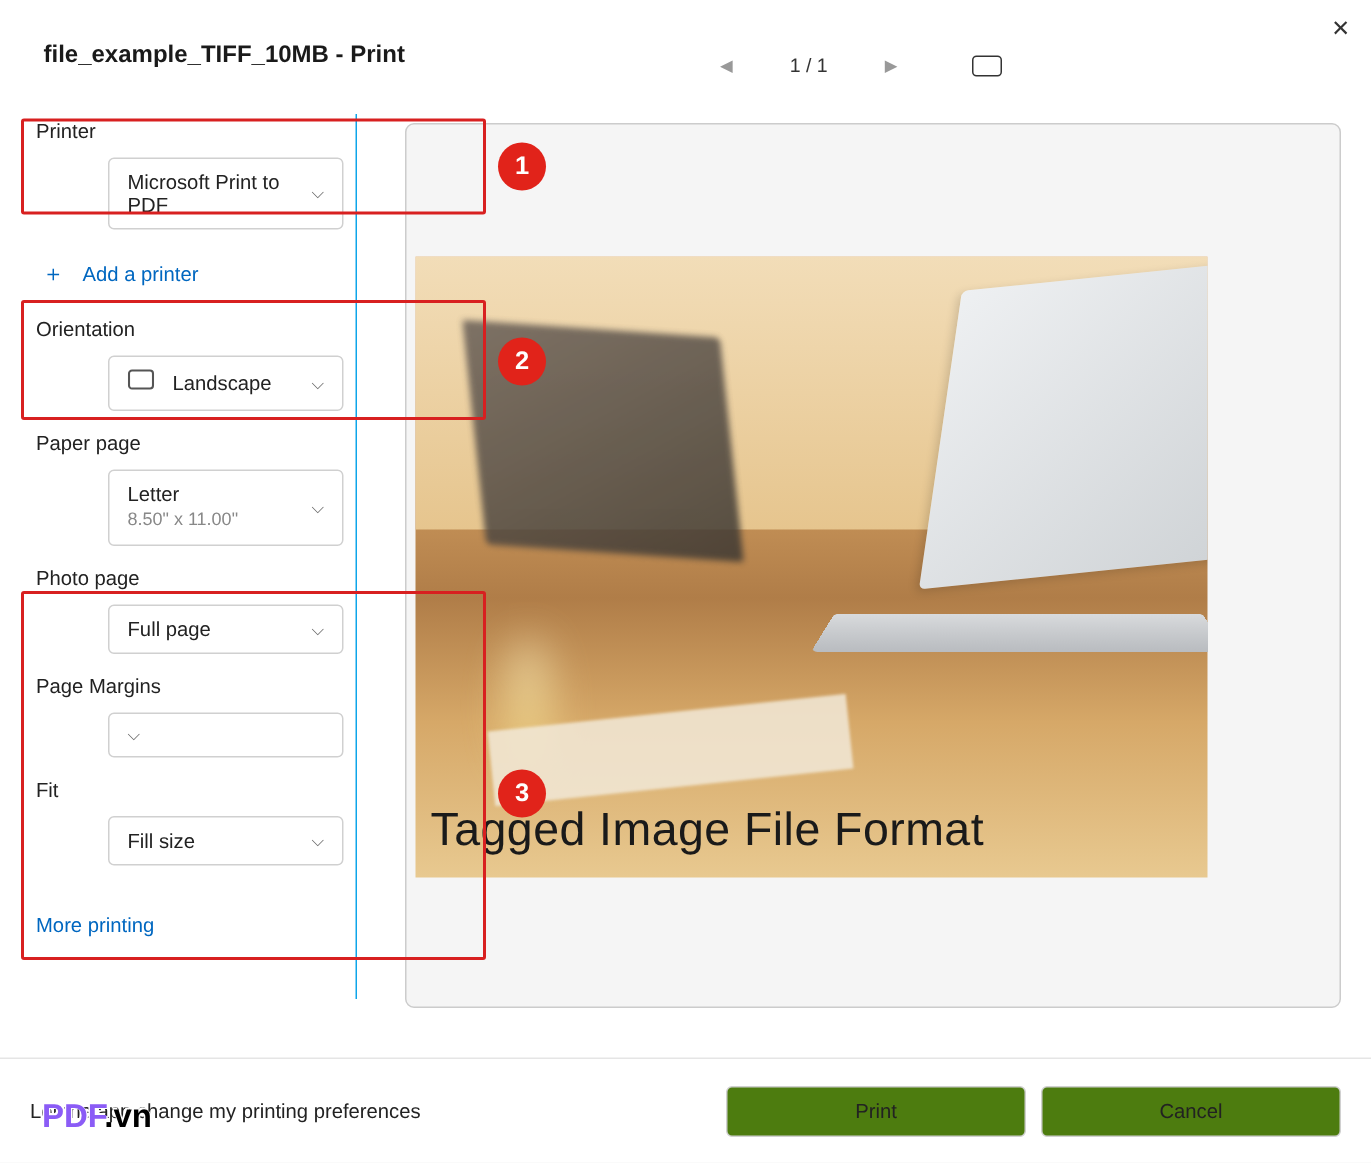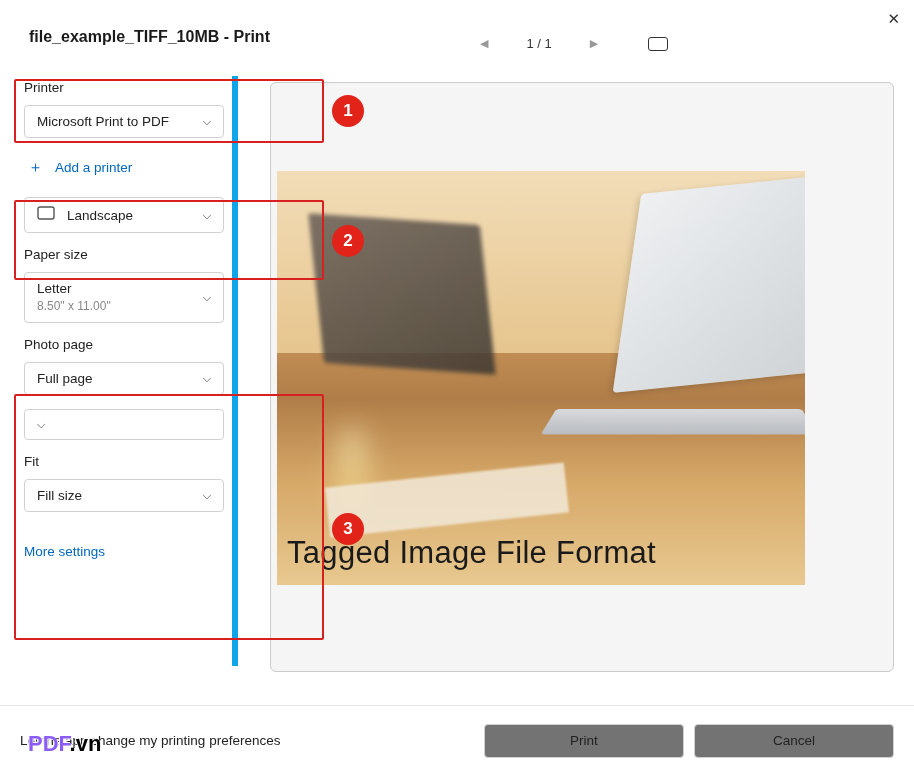--- a/index.html
+++ b/index.html
@@ -6,24 +6,24 @@
 body { background: #fff; width: 914px; height: 775px; overflow: hidden; position: relative; }
 
 .header { display: flex; align-items: flex-end; padding: 12px 16px 0 29px; position: relative; height: 46px; }
 .title { font-size: 16px; font-weight: 600; color: #1a1a1a; }
 .pager { position: absolute; left: 480px; top: 36px; display: flex; align-items: center; gap: 38px; color: #333; font-size: 13px; }
 .pager .arrow { color: #999; cursor: pointer; font-size: 11px; }
 .fit-icon { margin-left: 12px; width: 20px; height: 14px; border: 1.5px solid #333; border-radius: 3px; cursor: pointer; }
 .close { position: absolute; top: 10px; right: 14px; cursor: pointer; font-size: 15px; color: #333; }
 
 .content { display: flex; height: 660px; }
-.sidebar { width: 336px; padding: 4px 8px 4px 24px; overflow-y: auto; position: relative; border-right: 6px solid #0ea5e9; height: 590px; margin-top: 30px; }
+.sidebar { width: 336px; padding: 4px 8px 4px 24px; overflow-y: auto; position: relative; border-right: 1px solid #0ea5e9; height: 590px; margin-top: 30px; }
 .group { margin-bottom: 14px; }
 .label { font-size: 13.5px; color: #222; margin-bottom: 10px; display: block; }
-.dropdown { border: 1px solid #d0d0d0; border-radius: 4px; padding: 8px 12px; display: flex; align-items: center; cursor: pointer; position: relative; background: #fff; }
+.dropdown { border: 1px solid #d0d0d0; border-radius: 4px; padding: 8px 12px; display: flex; align-items: center; cursor: pointer; position: relative; background: #fff; margin-left: 48px; }
 .dropdown .value { font-size: 13.5px; color: #222; flex: 1; }
 .dropdown .sub { font-size: 12px; color: #888; }
 .dropdown .chev { color: #666; font-size: 11px; }
 .dropdown .icon-slot { margin-right: 12px; color: #555; }
 .twoline .value { display: block; }
 .link { color: #0067c0; font-size: 13.5px; display: flex; align-items: center; gap: 12px; padding: 6px 4px; cursor: pointer; }
 .link .plus { font-size: 15px; font-weight: 400; }
 .more { color: #0067c0; font-size: 13.5px; cursor: pointer; margin-top: 18px; display: inline-block; }
 
 .redbox { border: 2.5px solid #d82020; border-radius: 2px; position: absolute; pointer-events: none; }
@@ -47,21 +47,21 @@
 .lamp { position:absolute; left:60px; bottom:70px; width:30px; height:90px; background: linear-gradient(180deg,#fff9d2,#f0d878); filter: blur(14px); opacity:.6; border-radius:50%; }
 .paper { position:absolute; left:50px; bottom:60px; width:240px; height:50px; background:#f2e9d8; transform: rotate(-6deg); filter: blur(1px); opacity:.85; }
 .caption { position: absolute; bottom: 14px; left: 10px; font-size: 31px; color: #1a1a1a; letter-spacing: 0.3px; font-weight: 400; white-space: nowrap; }
 
 .footer { position: absolute; bottom: 0; left: 0; right: 0; height: 70px; border-top: 1px solid #e5e5e5; display: flex; align-items: center; padding: 0 20px; gap: 28px; }
 .pref { font-size: 13.5px; color: #222; }
 .watermark { position: absolute; left: 28px; bottom: 18px; font-weight: 900; font-size: 22px; pointer-events: none; }
 .wm-pdf { color: #8b5cf6; text-shadow: 1px 1px 0 #fff, -1px -1px 0 #fff; margin-top: 48px; }
 .wm-vn { color: #000000; text-shadow: 1px 1px 0 #fff, -1px -1px 0 #fff; }
 .btns { margin-left: auto; display: flex; gap: 10px; }
-.btn { width: 200px; height: 34px; border: 1px solid #d0d0d0; border-radius: 4px; background: #737373; font-size: 13.5px; color: #222; cursor: pointer; }
+.btn { width: 200px; height: 34px; border: 1px solid #d0d0d0; border-radius: 4px; background: #4d7c0f; font-size: 13.5px; color: #222; cursor: pointer; }
 </style>
 </head>
 <body>
 
 <div class="header">
   <span class="title">file_example_TIFF_10MB - Print</span>
   <div class="pager">
     <span class="arrow">◀</span>
     <span>1 / 1</span>
     <span class="arrow">▶</span>
@@ -80,65 +80,67 @@
         <span class="chev">⌵</span>
       </div>
     </div>
 
     <div class="link">
       <span class="plus">＋</span>
       <span>Add a printer</span>
     </div>
 
     <div class="group" style="margin-top:14px;">
+      <span class="label">Orientation</span>
       <div class="dropdown">
         <span class="icon-slot">
           <svg width="18" height="14" viewBox="0 0 18 14">
               <rect x="1" y="1" width="16" height="12" rx="2" fill="none" stroke="#555" stroke-width="1.4"></rect>
             </svg>
         </span>
         <span class="value">Landscape</span>
         <span class="chev">⌵</span>
       </div>
     </div>
 
     <div class="group">
-      <span class="label">Paper size</span>
+      <span class="label">Paper page</span>
       <div class="dropdown twoline">
         <div style="flex:1;">
           <span class="value">Letter</span>
           <span class="sub">8.50" x 11.00"</span>
         </div>
         <span class="chev">⌵</span>
       </div>
     </div>
 
     <div class="group">
       <span class="label">Photo page</span>
       <div class="dropdown">
         <span class="value">Full page</span>
         <span class="chev">⌵</span>
       </div>
     </div>
 
     <div class="group">
+      <span class="label">Page Margins</span>
       <div class="dropdown">
         <span class="chev">⌵</span>
       </div>
     </div>
 
     <div class="group">
       <span class="label">Fit</span>
       <div class="dropdown">
         <span class="value">Fill size</span>
         <span class="chev">⌵</span>
       </div>
     </div>
 
-    <span class="more">More settings</span>
+    <span class="more">More printing</span>
   </div>
 
   <div class="preview">
     <div class="preview-box">
       <div class="img-area">
         <div class="wall"></div>
         <div class="laptop-l"></div>
         <div class="laptop-r">
             <div class="lap-screen"></div>
             <div class="lap-base"></div>

